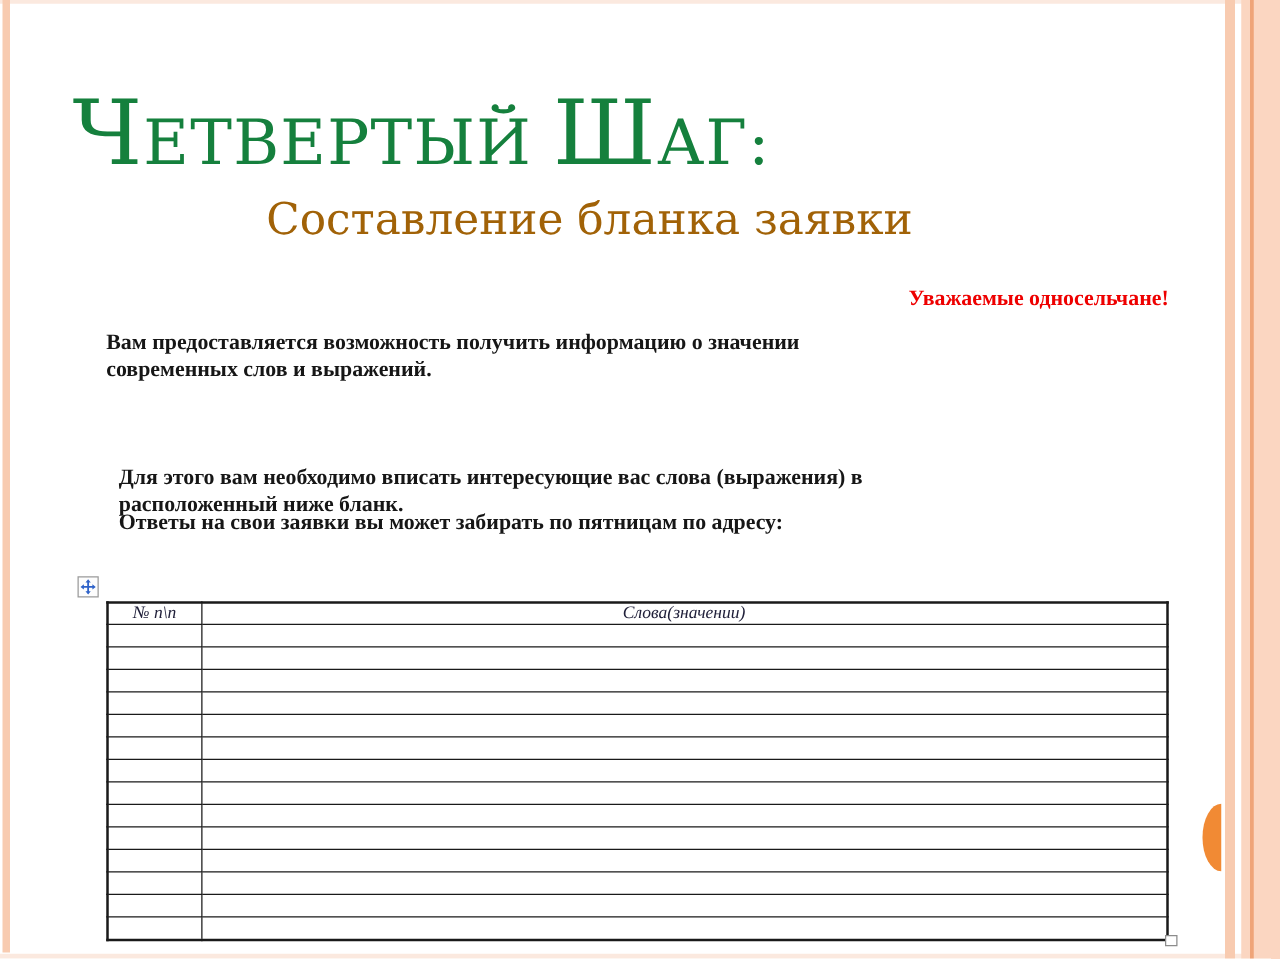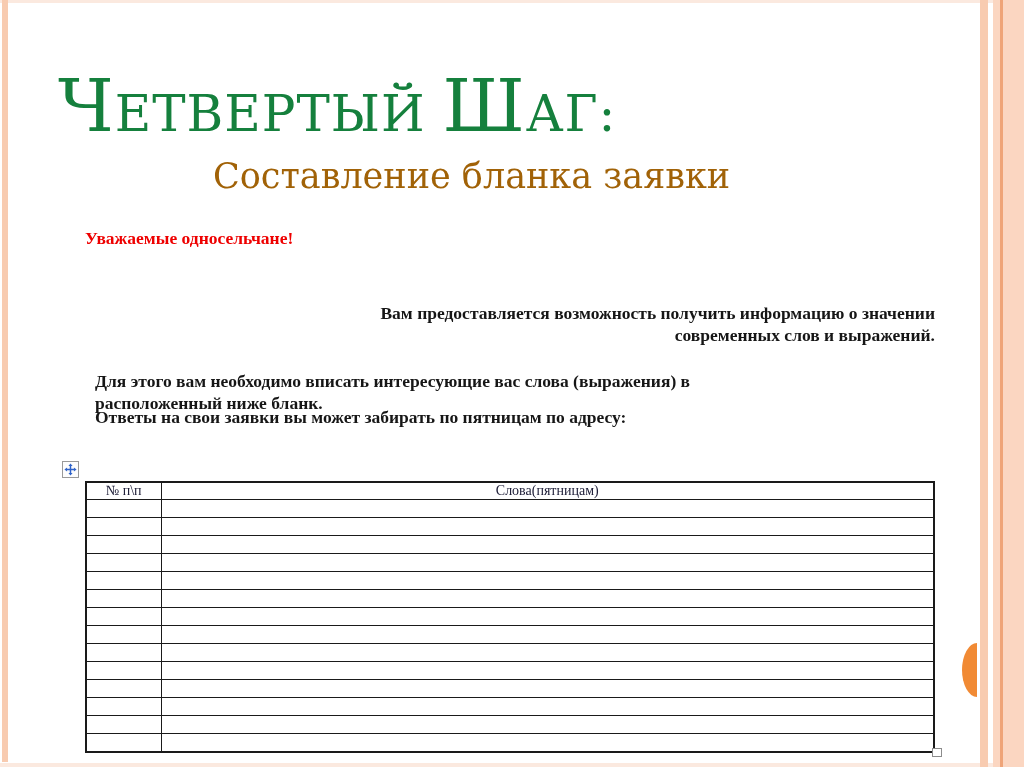--- a/index.html
+++ b/index.html
@@ -26,38 +26,38 @@
     font-size:50px;line-height:72px;color:#15803d;letter-spacing:1px;white-space:nowrap;
   }
   .title .cap{font-size:72px;}
   .subtitle{
     position:absolute;left:213px;top:156px;
     font-family:"DejaVu Serif",serif;font-size:35px;line-height:40px;color:#a16207;white-space:nowrap;
   }
   
   .doc-text{font-family:"Liberation Serif",serif;font-weight:bold;color:#161616;
     font-size:17.5px;line-height:22px;white-space:pre-line;}
-  .greeting{position:absolute;left:85px;top:227px;width:850px;text-align:left;color:#EE0000;}
-  .intro{position:absolute;left:85px;top:262px;width:850px;text-align:right;margin-top:40px;}
+  .greeting{position:absolute;left:85px;top:227px;width:850px;text-align:right;color:#EE0000;}
+  .intro{position:absolute;left:85px;top:262px;width:850px;text-align:left;}
   .instruction{position:absolute;left:95px;top:324px;width:845px;text-align:left;margin-top:46px;}
   .pickup{position:absolute;left:95px;top:384px;width:845px;text-align:left;}
   .misspell{text-decoration:underline;text-decoration-style:wavy;text-decoration-color:#E03030;text-decoration-thickness:1px;text-underline-offset:3px;}
   .caret{display:inline-block;width:2px;height:17px;background:#000;margin-left:2px;vertical-align:-3px;}
   
   .move-handle{
     position:absolute;left:62px;top:461px;width:17px;height:17px;background:#fdfdfd;
     border:1px solid #9a9a9a;box-sizing:border-box;display:flex;align-items:center;justify-content:center;cursor:move;
   }
   .move-handle svg{display:block;}
   table.blank{
     position:absolute;left:85px;top:481px;width:850px;border-collapse:collapse;
     table-layout:fixed;font-family:"Liberation Serif",serif;font-size:14px;color:#20203a;
     border:2px solid #1a1a1a;
   }
-  table.blank th,table.blank td{border:1px solid #1a1a1a;padding:0 4px;box-sizing:border-box;}
+  table.blank th,table.blank td{border:1px solid #1a1a1a;padding:0 4px;box-sizing:border-box;font-style:italic;}
   table.blank th{font-weight:normal;height:17px;text-align:center;line-height:16px;}
   table.blank td{height:18px;}
   .col-num{width:75px;}
   .resize-handle{
     position:absolute;left:932px;top:748px;width:10px;height:9px;background:#fff;
     border:1.5px solid #8c8c8c;box-sizing:border-box;cursor:nwse-resize;
   }
 </style>
 </head>
 <body>
@@ -93,21 +93,21 @@
   </div>
 
   <table class="blank">
     <colgroup>
         <col class="col-num">
         <col>
       </colgroup>
     <thead>
       <tr>
         <th>№ п\п</th>
-        <th>Слова(пятницам)</th>
+        <th>Слова(значении)</th>
       </tr>
     </thead>
     <tbody>
         <tr>
           <td></td>
           <td></td>
         </tr>
         <tr>
           <td></td>
           <td></td>

